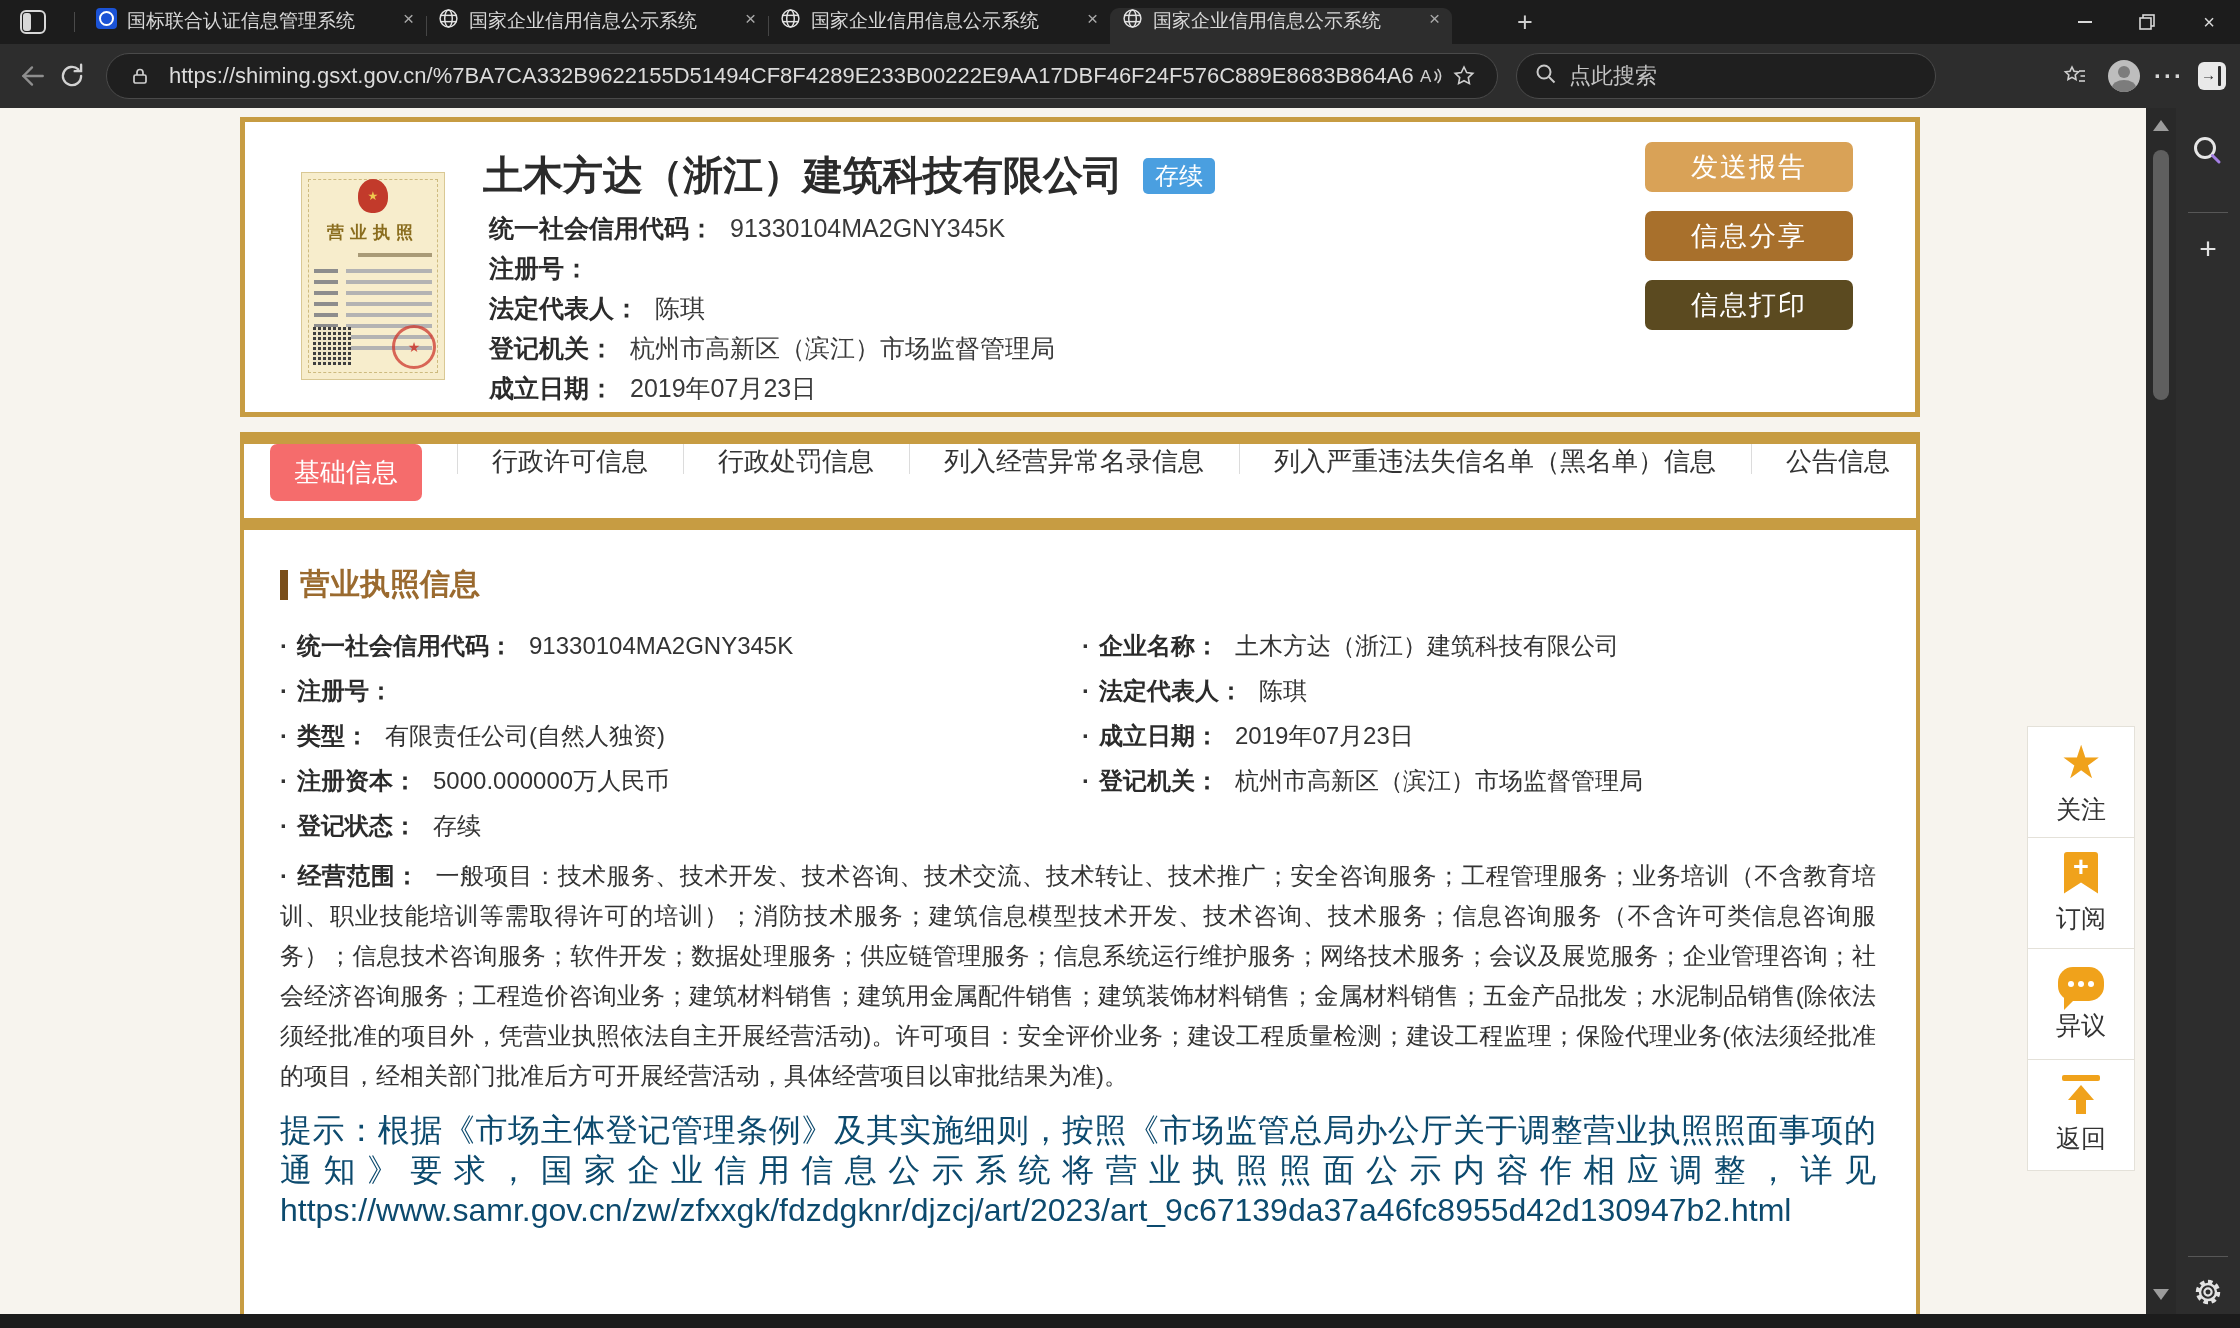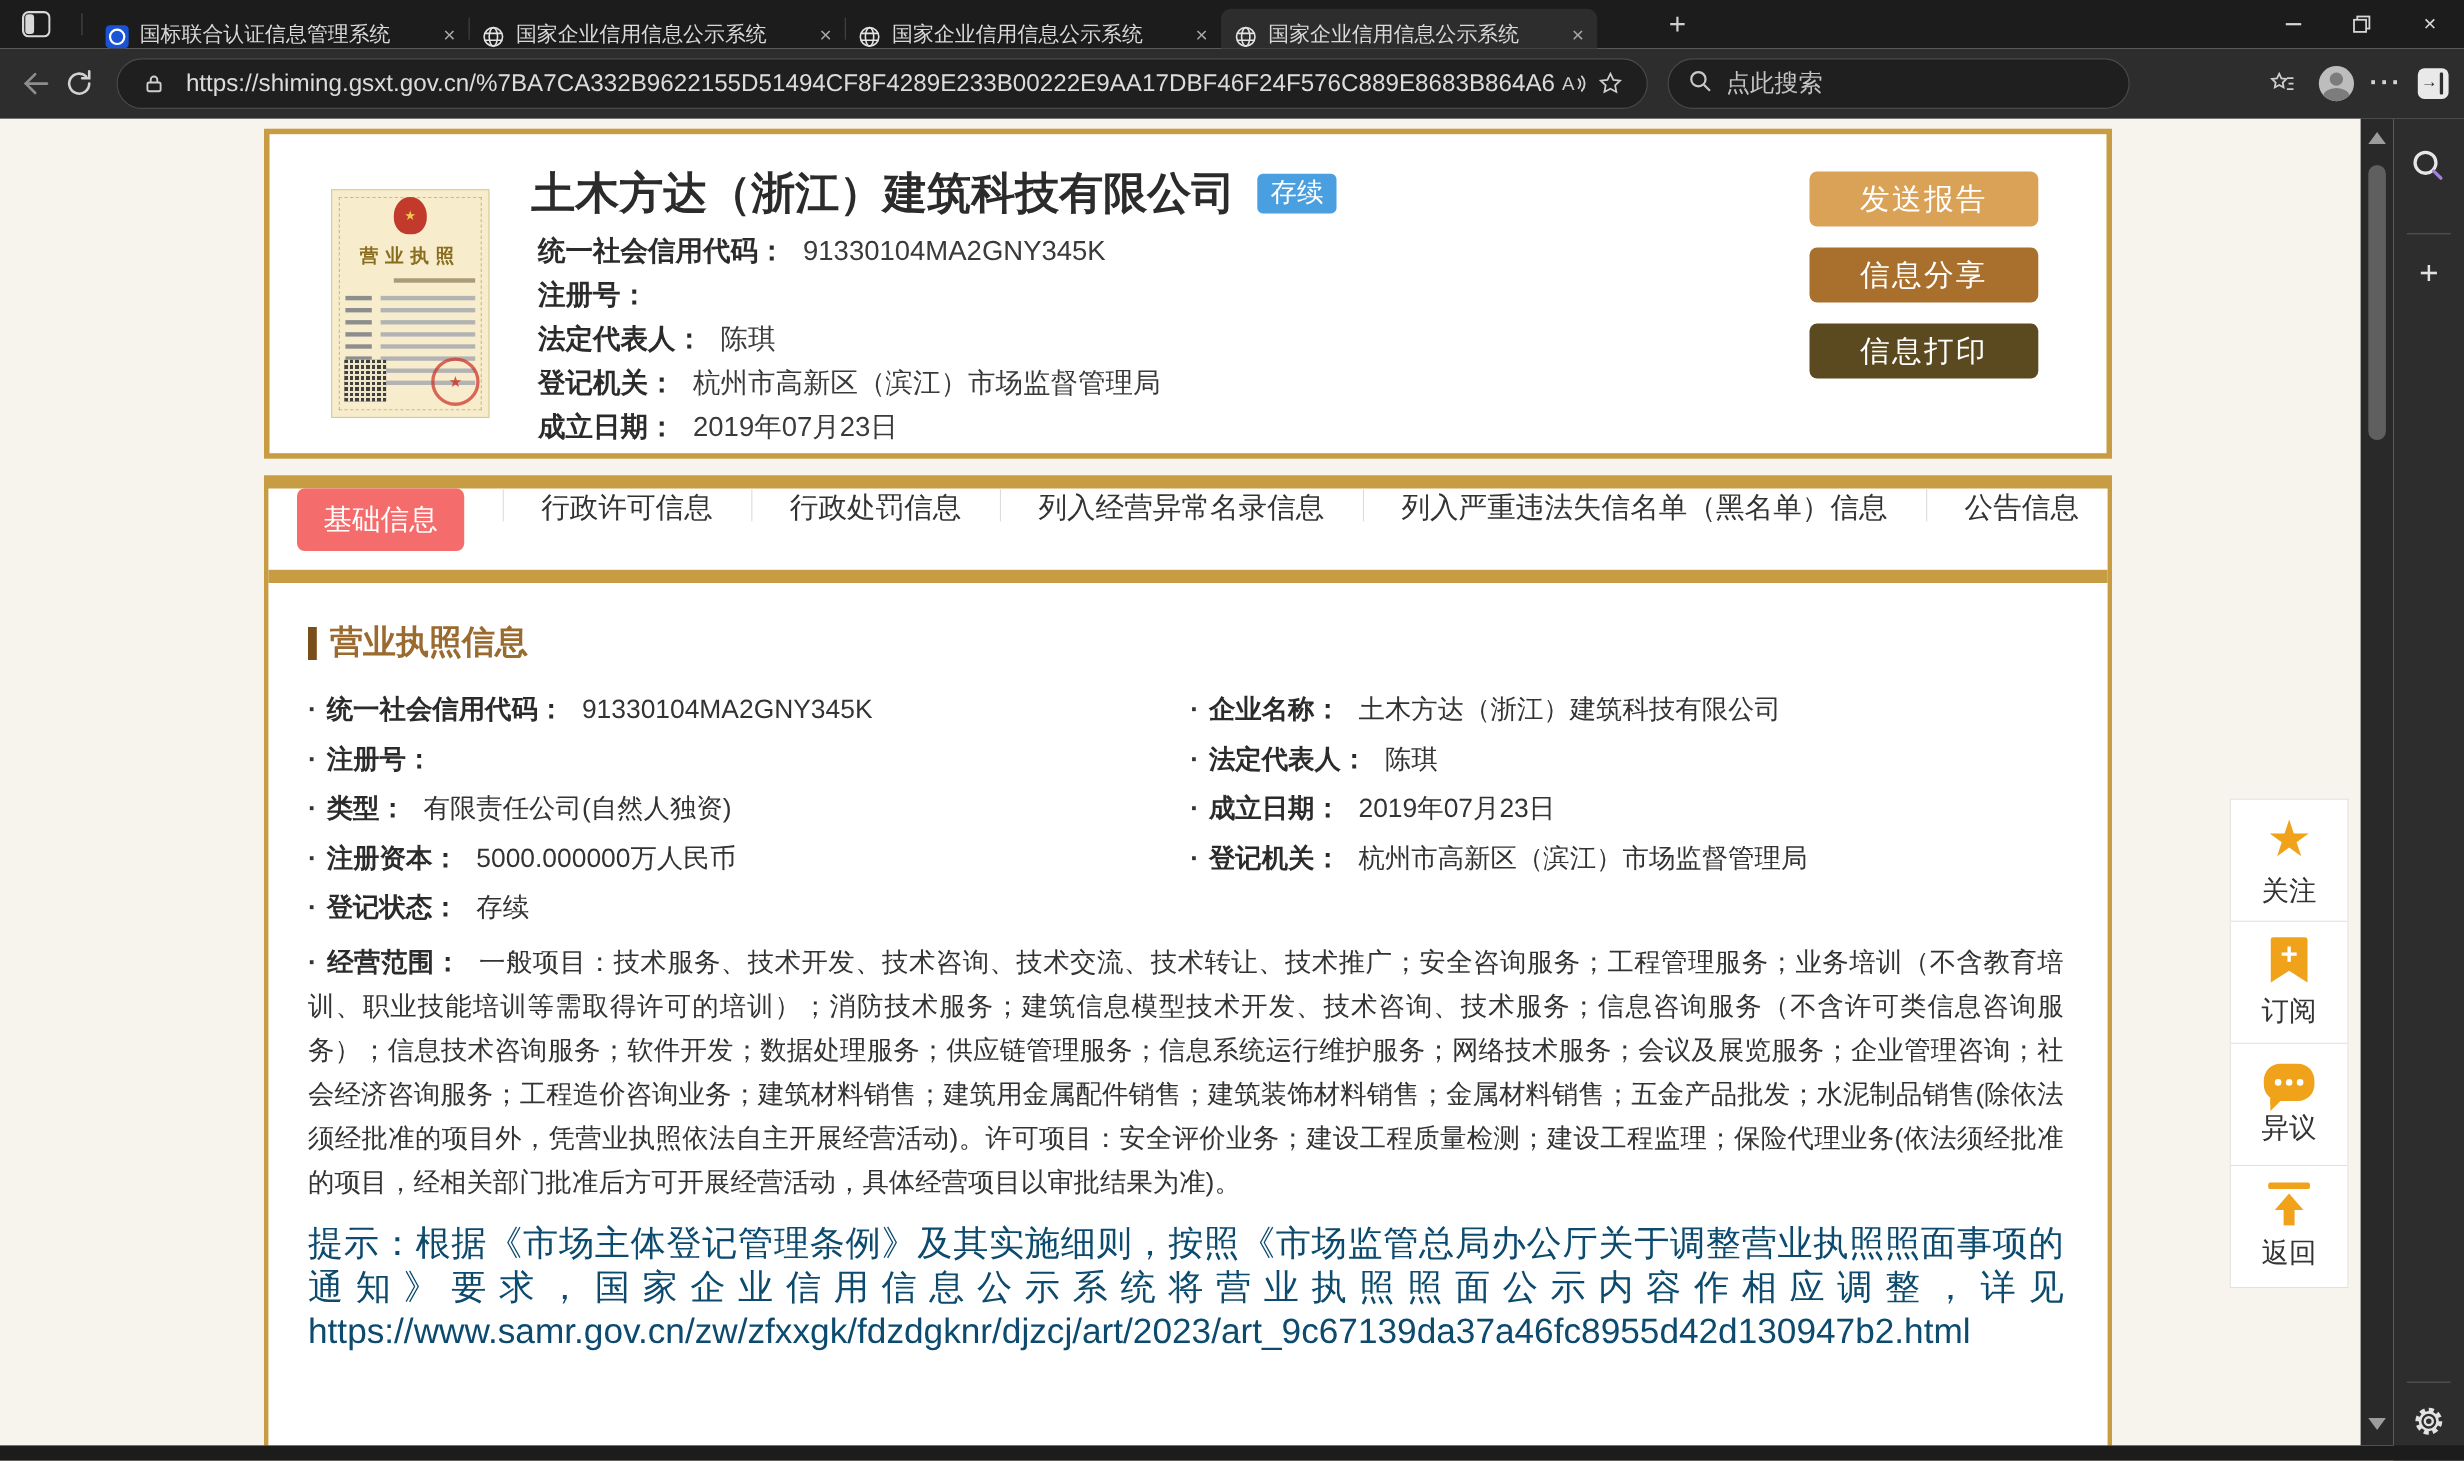--- a/index.html
+++ b/index.html
@@ -4,21 +4,21 @@
 <style>
   html,body{margin:0;padding:0;background:#111;}
   .screen{position:relative;width:2240px;height:1328px;overflow:hidden;
     font-family:"Liberation Sans","DejaVu Sans",sans-serif;background:#F7F4EE;}
 
   
   .titlebar{position:absolute;top:0;left:0;width:2240px;height:44px;background:#1C1C1C;}
   .tablayout-btn{position:absolute;left:20px;top:10px;width:26px;height:24px;}
   .tab-sep0{position:absolute;left:74px;top:12px;width:1px;height:20px;background:#4A4A4A;}
   .tabs{position:absolute;left:84px;top:8px;height:36px;display:flex;align-items:stretch;}
-  .tab{width:342px;display:flex;align-items:flex-end;padding:0 12px;box-sizing:border-box;
+  .tab{width:342px;display:flex;align-items:flex-start;padding:0 12px;box-sizing:border-box;
     border-radius:9px 9px 0 0;position:relative;}
   .tab + .tab::before{content:"";position:absolute;left:0;top:8px;height:20px;width:1px;background:#454545;}
   .tab.active{background:#2D2D2D;}
   .tab.active::before{display:none;}
   .tab-title{flex:1;font-size:19px;color:#D9D9D9;white-space:nowrap;overflow:hidden;margin-left:10px;}
   .tab-close{font-size:19px;color:#A9A9A9;margin-left:6px;cursor:default;}
   .favicon{width:21px;height:21px;flex:none;display:flex;align-items:center;justify-content:center;}
   .favicon-cert{background:#1B53D6;border-radius:4px;}
   .favicon-cert i{display:block;width:11px;height:11px;border:2px solid #fff;border-radius:50%;}
   .newtab-btn{position:absolute;left:1508px;top:6px;width:34px;height:32px;color:#CFCFCF;
@@ -90,21 +90,21 @@
     border:3px solid rgba(205,55,45,.75);display:flex;align-items:center;justify-content:center;
     color:rgba(205,55,45,.85);font-size:14px;}
 
   .company-row{position:absolute;left:238px;top:26px;display:flex;align-items:center;gap:20px;}
   .company-name{font-size:40px;font-weight:700;color:#2B2B2B;}
   .status-badge{background:#4A9FE0;color:#fff;font-size:24px;border-radius:5px;padding:6px 12px;line-height:1;}
   .hdr-fields{position:absolute;left:244px;top:92px;display:flex;flex-direction:column;gap:12px;}
   .hdr-field{font-size:25px;color:#3A3A3A;line-height:28px;}
   .hdr-field .lab{font-weight:700;color:#2B2B2B;}
   .hdr-field .val{margin-left:16px;}
-  .hdr-buttons{position:absolute;left:1400px;top:34px;display:flex;flex-direction:column;gap:19px;}
+  .hdr-buttons{position:absolute;left:1400px;top:20px;display:flex;flex-direction:column;gap:19px;}
   .hdr-btn{width:208px;height:50px;border-radius:7px;color:#fff;font-size:27px;letter-spacing:2px;
     display:flex;align-items:center;justify-content:center;}
   .btn-report{background:#D9A257;}
   .btn-share{background:#A8702C;text-align:center;}
   .btn-print{background:#5B4A20;}
 
   
   .card-main{top:324px;height:1010px;border:4px solid #C79C42;border-top-width:12px;}
   .tabrow{height:74px;border-bottom:12px solid #C79C42;display:flex;align-items:flex-start;
     justify-content:space-between;padding:0 26px;}

